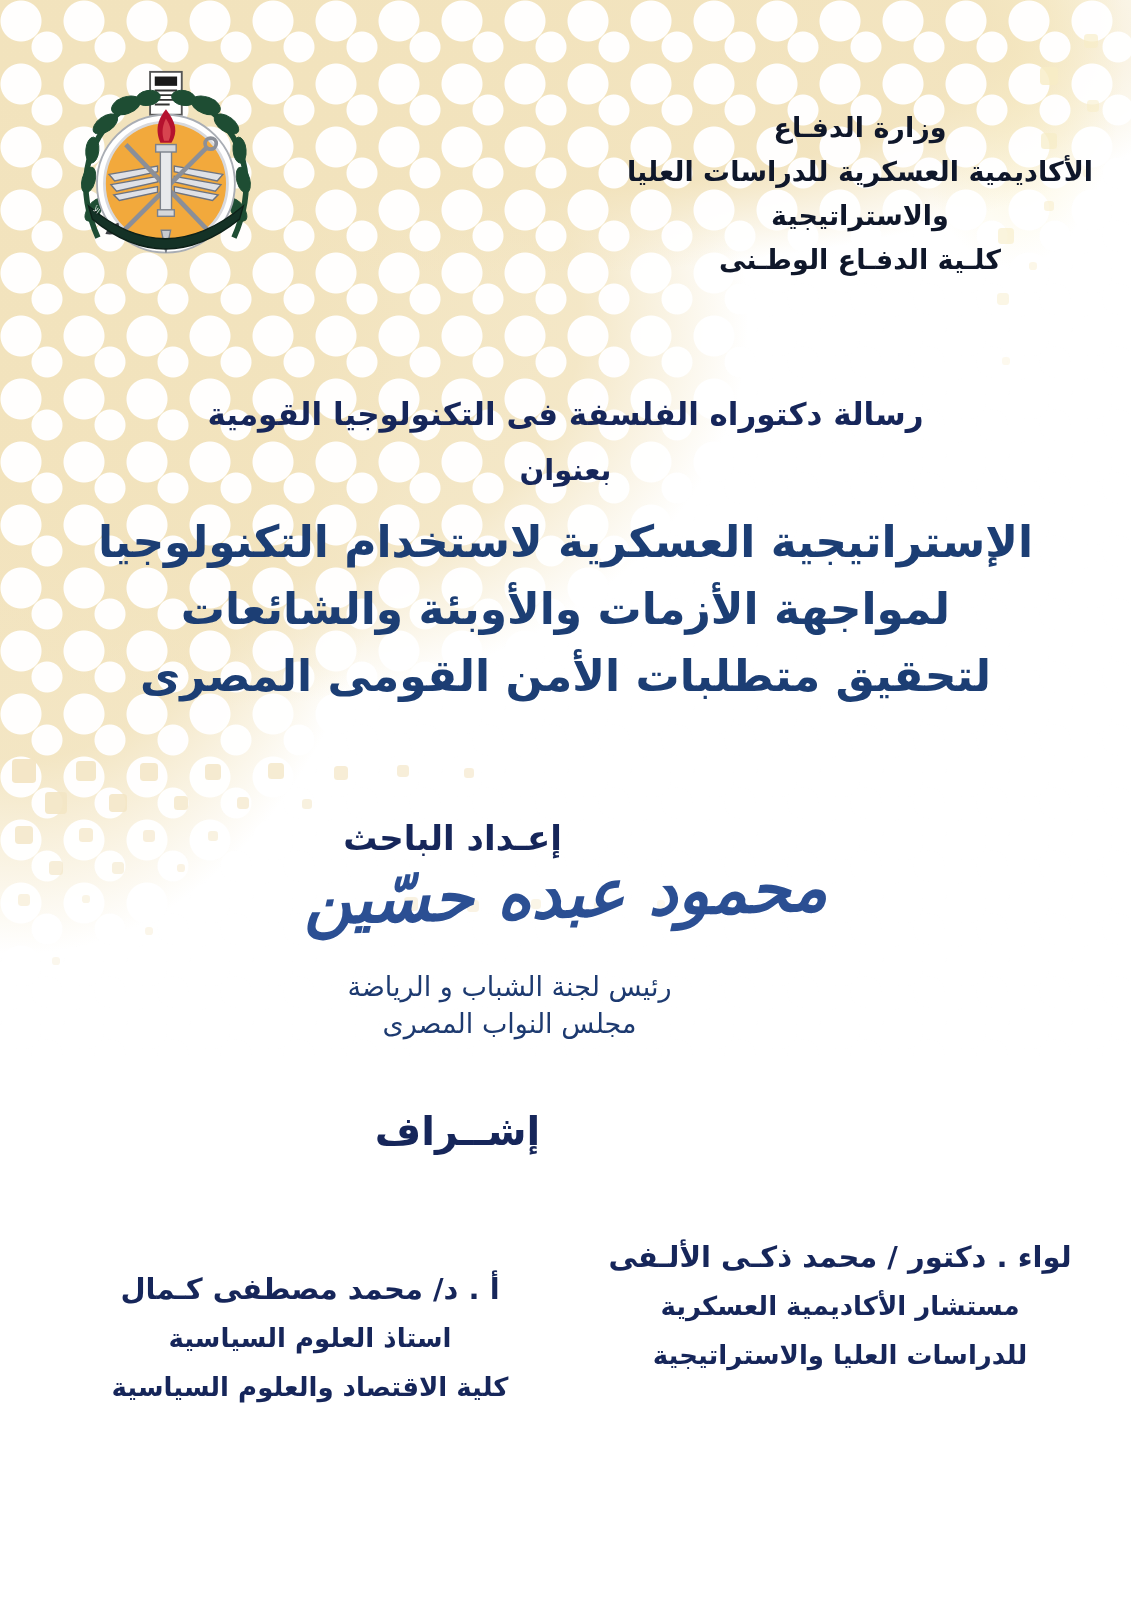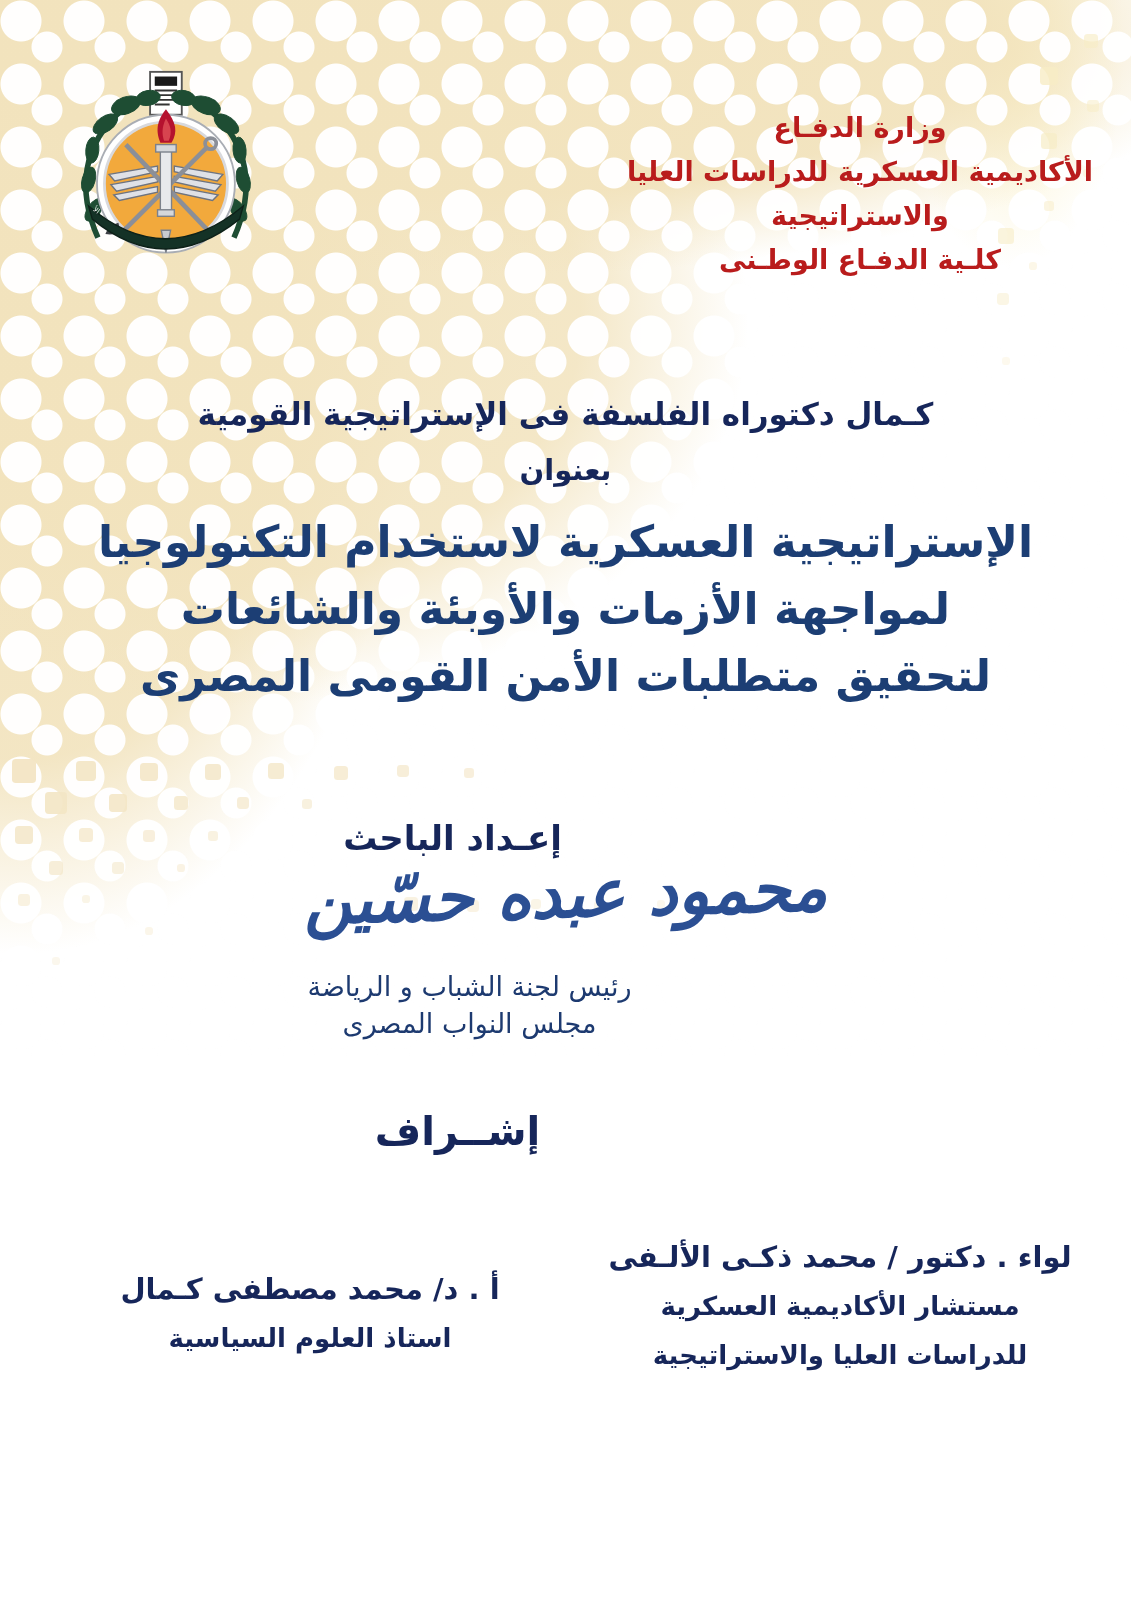--- a/index.html
+++ b/index.html
@@ -50,21 +50,21 @@
       535px 903px 0 4px rgba(243,229,196,.4), 598px 905px 0 4px rgba(243,229,196,.35),
       660px 903px 0 3px rgba(243,229,196,.3), 724px 905px 0 3px rgba(243,229,196,.28),
       1048px 75px 0 8px rgba(247,236,198,.8), 1048px 140px 0 7px rgba(247,236,198,.7),
       1090px 40px 0 6px rgba(247,236,198,.65), 1092px 105px 0 5px rgba(247,236,198,.55),
       1005px 235px 0 7px rgba(247,236,198,.6), 1048px 205px 0 4px rgba(247,236,198,.5),
       1002px 298px 0 5px rgba(247,236,198,.45), 1032px 265px 0 3px rgba(247,236,198,.4),
       1086px 172px 0 3px rgba(247,236,198,.4), 1005px 360px 0 3px rgba(247,236,198,.3);
   }
   .header-block{
     position:absolute;left:600px;top:106px;width:520px;
-    text-align:center;font-weight:700;font-size:27px;line-height:44px;color:#b91c1c;
+    text-align:center;font-weight:700;font-size:27px;line-height:44px;color:#0f172a;
   }
   .degree-line{
     position:absolute;left:0;top:396px;width:1131px;text-align:center;
     font-weight:700;font-size:31px;color:#16265a;
   }
   .titled-label{
     position:absolute;left:0;top:453px;width:1131px;text-align:center;
     font-weight:700;font-size:29px;color:#16265a;
   }
   .main-title{
@@ -76,21 +76,21 @@
     position:absolute;left:0;top:818px;width:905px;text-align:center;
     font-weight:800;font-size:34px;color:#16265a;
   }
   .signature{
     position:absolute;left:0;top:856px;width:1131px;text-align:center;
     font-size:66px;font-weight:700;font-style:italic;color:#2b4f93;
     transform:rotate(-1.5deg);
   }
   .researcher-roles{
     position:absolute;left:0;top:968px;width:939px;text-align:center;
-    font-weight:400;font-size:27px;line-height:37px;color:#1d3a70;
+    font-weight:400;font-size:27px;line-height:37px;color:#1d3a70;padding-left:40px;
   }
   .supervision-label{
     position:absolute;left:0;top:1108px;width:915px;text-align:center;
     font-weight:800;font-size:40px;color:#16265a;
   }
   .supervisor{position:absolute;top:1232px;text-align:center;color:#16265a;}
   .supervisor .sup-name{font-weight:800;font-size:29px;line-height:50px;}
   .supervisor .sup-line{font-weight:700;font-size:26px;line-height:49px;}
   .supervisor-right{left:585px;width:510px;}
   .supervisor-left{left:55px;width:510px;margin-top:32px;}
@@ -169,21 +169,21 @@
       </g>
     </svg>
   </div>
 
   <div class="header-block">
     <div>وزارة الدفـاع</div>
     <div>الأكاديمية العسكرية للدراسات العليا والاستراتيجية</div>
     <div>كلـية الدفـاع الوطـنى</div>
   </div>
 
-  <div class="degree-line">كـمال دكتوراه الفلسفة فى الإستراتيجية القومية</div>
+  <div class="degree-line">رسالة دكتوراه الفلسفة فى التكنولوجيا القومية</div>
   <div class="titled-label">بعنوان</div>
   <div class="main-title">
     <div>الإستراتيجية العسكرية لاستخدام التكنولوجيا</div>
     <div>لمواجهة الأزمات والأوبئة والشائعات</div>
     <div>لتحقيق متطلبات الأمن القومى المصرى</div>
   </div>
 
   <div class="prep-label">إعـداد الباحث</div>
   <div class="signature">محمود عبده حسّين</div>
   <div class="researcher-roles">
@@ -195,15 +195,16 @@
 
   <div class="supervisor supervisor-right">
     <div class="sup-name">لواء . دكتور /  محمد ذكـى الألـفى</div>
     <div class="sup-line">مستشار الأكاديمية العسكرية</div>
     <div class="sup-line">للدراسات العليا والاستراتيجية</div>
   </div>
 
   <div class="supervisor supervisor-left">
     <div class="sup-name">أ . د/ محمد مصطفى كـمال</div>
     <div class="sup-line">استاذ العلوم السياسية</div>
+    <div class="sup-line">كلية الاقتصاد والعلوم السياسية</div>
   </div>
 
 </div>
 
 </body></html>

